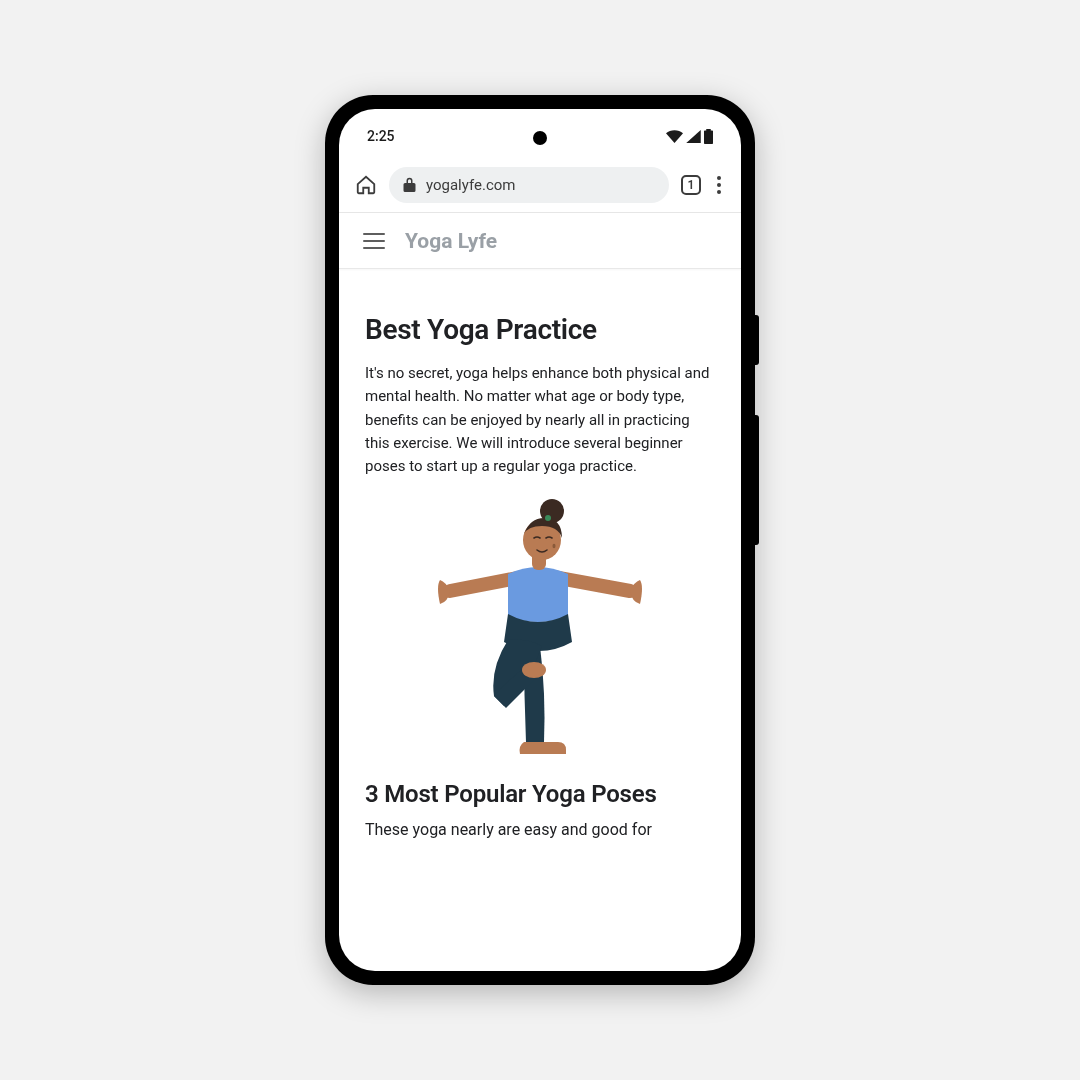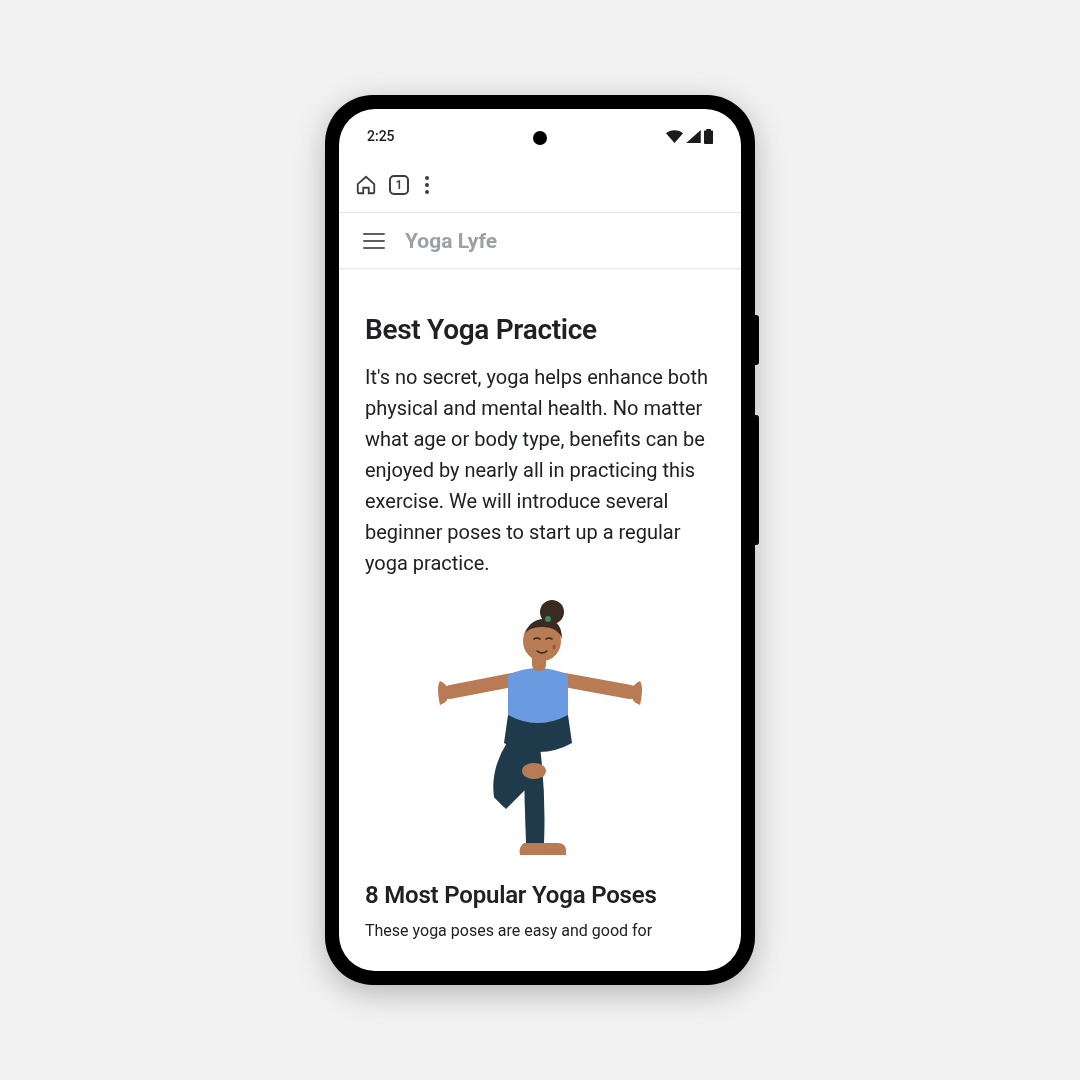--- a/index.html
+++ b/index.html
@@ -139,21 +139,21 @@
       overflow: hidden;
       color: #202124;
     }
     .h1 {
       font-size: 28px;
       font-weight: 600;
       margin-bottom: 16px;
       letter-spacing: -0.3px;
     }
     .para {
-      font-size: 20px;
+      font-size: 15px;
       line-height: 1.55;
       color: #202124;
       margin-bottom: 18px;
     }
     .illustration {
       display: flex;
       justify-content: center;
       margin: 6px 0 14px;
     }
     .h2 {
@@ -198,20 +198,28 @@
         </span>
       </div>
     </div>
 
     <div class="browser-chrome">
       <span class="home-icon">
         <svg width="22" height="22" viewBox="0 0 24 24">
             <path fill="none" stroke="#3c3c3c" stroke-width="2" d="M3 11L12 3l9 8v9a1 1 0 01-1 1h-5v-6h-6v6H4a1 1 0 01-1-1v-9z"></path>
           </svg>
       </span>
+      <div class="omnibox">
+        <span class="lock-icon">
+          <svg width="13" height="15" viewBox="0 0 16 20">
+              <path fill="#3c3c3c" d="M12 8V5a4 4 0 00-8 0v3H2a2 2 0 00-2 2v8a2 2 0 002 2h12a2 2 0 002-2v-8a2 2 0 00-2-2h-2zm-6-3a2 2 0 014 0v3H6V5z"></path>
+            </svg>
+        </span>
+        <span>yogalyfe.com</span>
+      </div>
       <div class="tab-count">
         <span>1</span>
       </div>
       <div class="dots-vert">
         <span></span>
           <span></span>
           <span></span>
       </div>
     </div>
 
@@ -260,18 +268,18 @@
           <path d="M118 144 Q100 172 104 200 L114 210 Q138 188 144 170 L152 150 Q136 142 118 144" fill="#1f3a4a"></path>
 
           <path d="M104 200 Q116 186 134 172 L146 182 Q128 200 116 212 Z" fill="#1f3a4a"></path>
 
           <ellipse cx="144" cy="174" rx="12" ry="8" fill="#b97b53"></ellipse>
 
           <path d="M134 246 L168 246 Q176 246 176 254 L176 258 L130 258 Q128 250 134 246" fill="#b97b53"></path>
         </svg>
       </div>
 
-      <h2 class="h2">8 Most Popular Yoga Poses</h2>
-      <p class="para2">These yoga poses are easy and good for</p>
+      <h2 class="h2">3 Most Popular Yoga Poses</h2>
+      <p class="para2">These yoga nearly are easy and good for</p>
     </div>
 
   </div>
 </div>
 
 </body></html>

